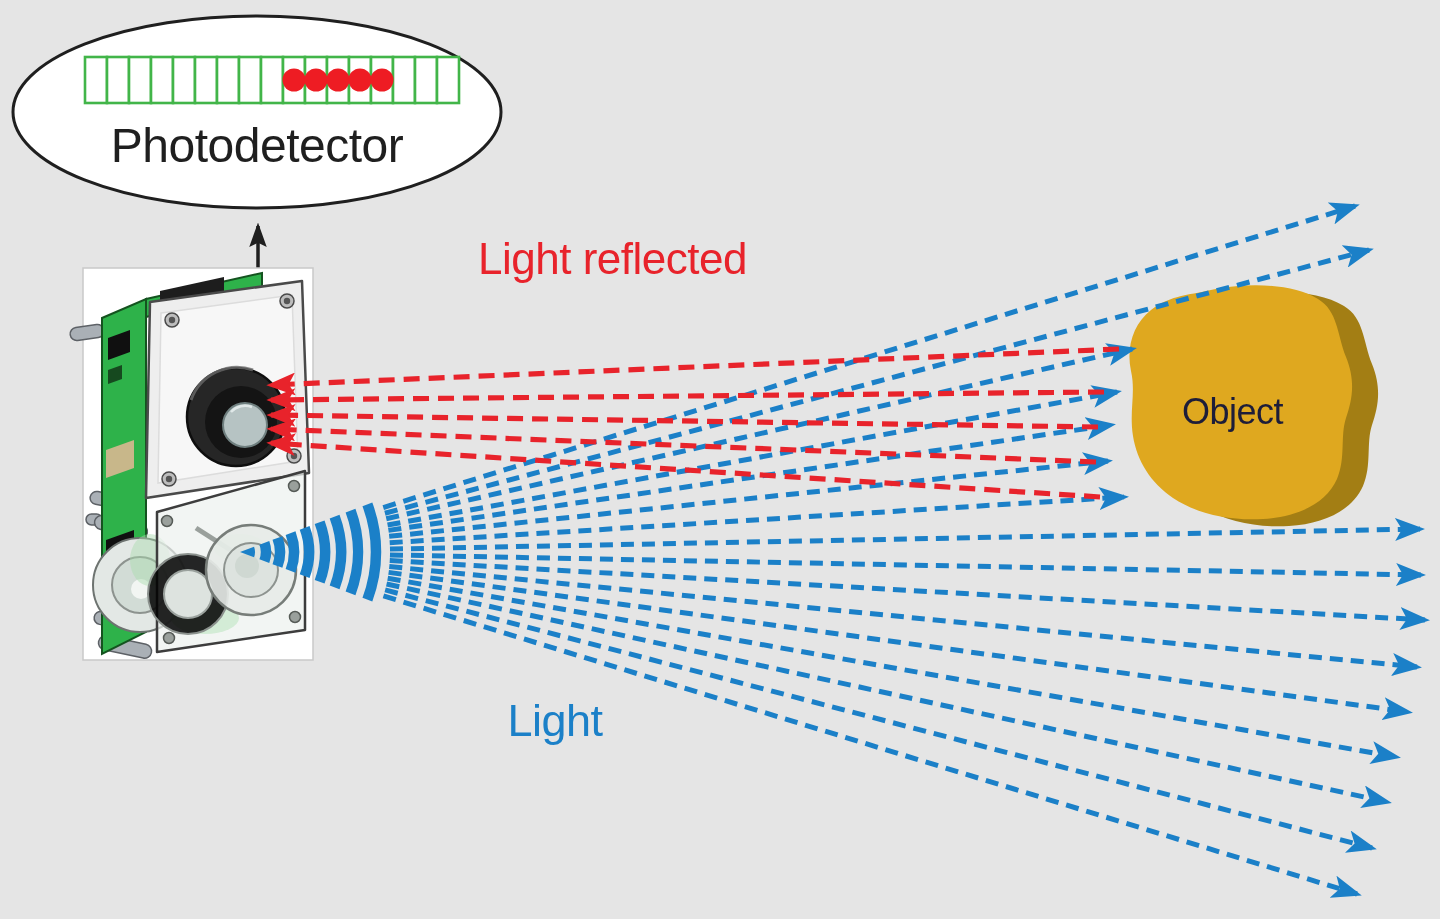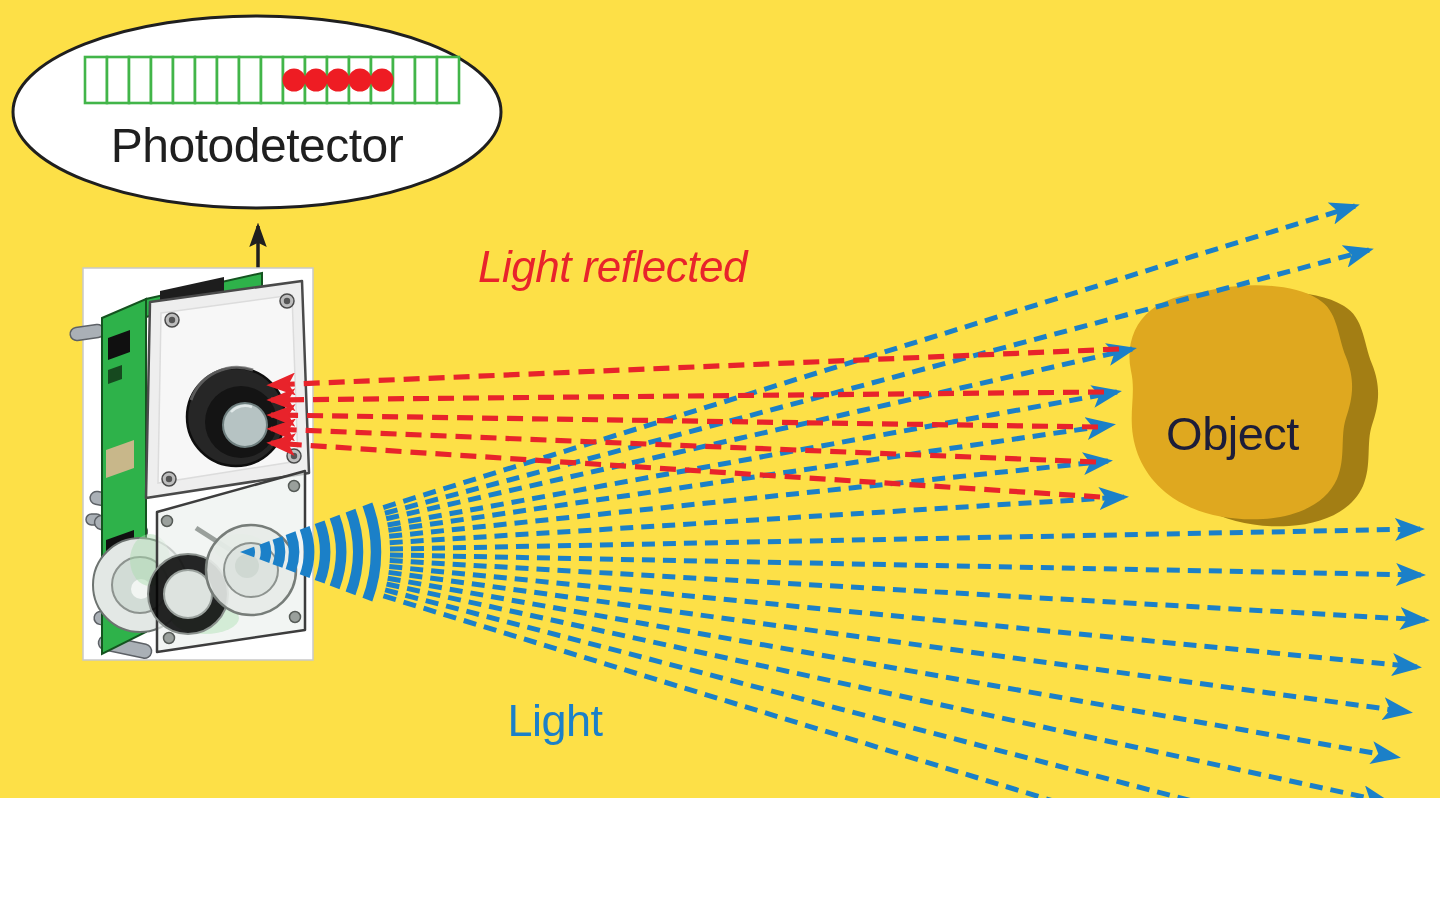--- a/index.html
+++ b/index.html
@@ -1,34 +1,34 @@
 <!DOCTYPE html>
 <html><head>
 <meta charset="utf-8">
 <style>
   html,body{margin:0;padding:0;background:#ffffff;}
   .canvas{
     position:relative;
-    width:1440px;height:798px;
-    background:#fde047;
+    width:1440px;height:919px;
+    background:#e5e5e5;
     overflow:hidden;
     font-family:"Liberation Sans", sans-serif;
   }
   .canvas svg{position:absolute;left:0;top:0;}
   .lbl{
     position:absolute;
     text-align:center;
     letter-spacing:-0.5px;
     white-space:nowrap;
   }
   .lbl span{display:block;}
   .lbl-photodetector{left:27px;top:120px;width:460px;font-size:48px;line-height:52px;}
-  .lbl-reflected{left:410px;top:238px;width:405px;font-size:44px;line-height:57px;font-style:italic;}
+  .lbl-reflected{left:410px;top:230px;width:405px;font-size:44px;line-height:57px;}
   .lbl-emitted{left:405px;top:686px;width:300px;font-size:45px;line-height:54px;margin-top:8px;}
-  .lbl-object{left:1130px;top:387px;width:205px;font-size:47px;line-height:50px;margin-top:22px;}
+  .lbl-object{left:1130px;top:387px;width:205px;font-size:36px;line-height:50px;}
 </style>
 </head>
 <body>
 
 <div class="canvas">
 
   <svg id="diagram-svg" width="1440" height="919" viewBox="0 0 1440 919">
     <defs>
       <marker id="mblue" markerWidth="6" markerHeight="4.6" refX="5" refY="2.3" orient="auto" markerUnits="strokeWidth">
         <path d="M0,0 L6,2.3 L0,4.6 L1.4,2.3 Z" fill="#1b80c8"></path>

